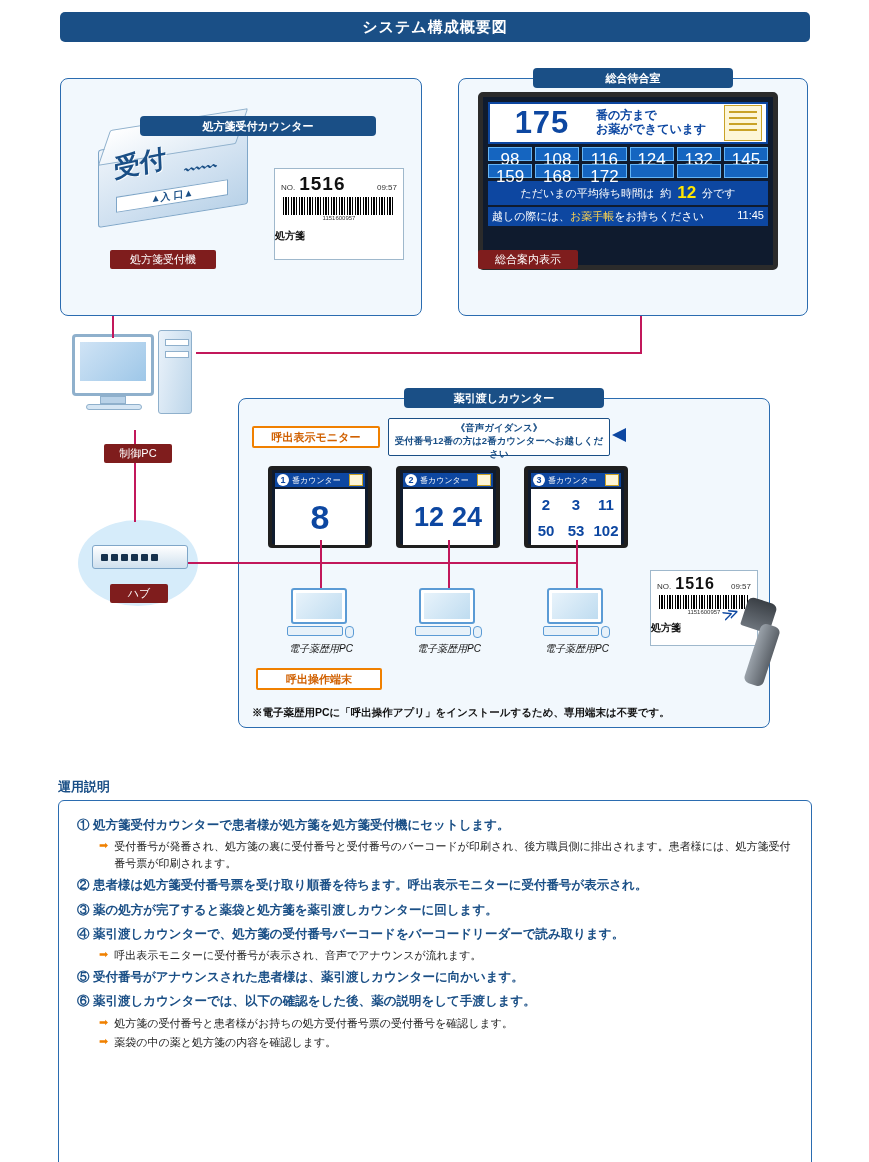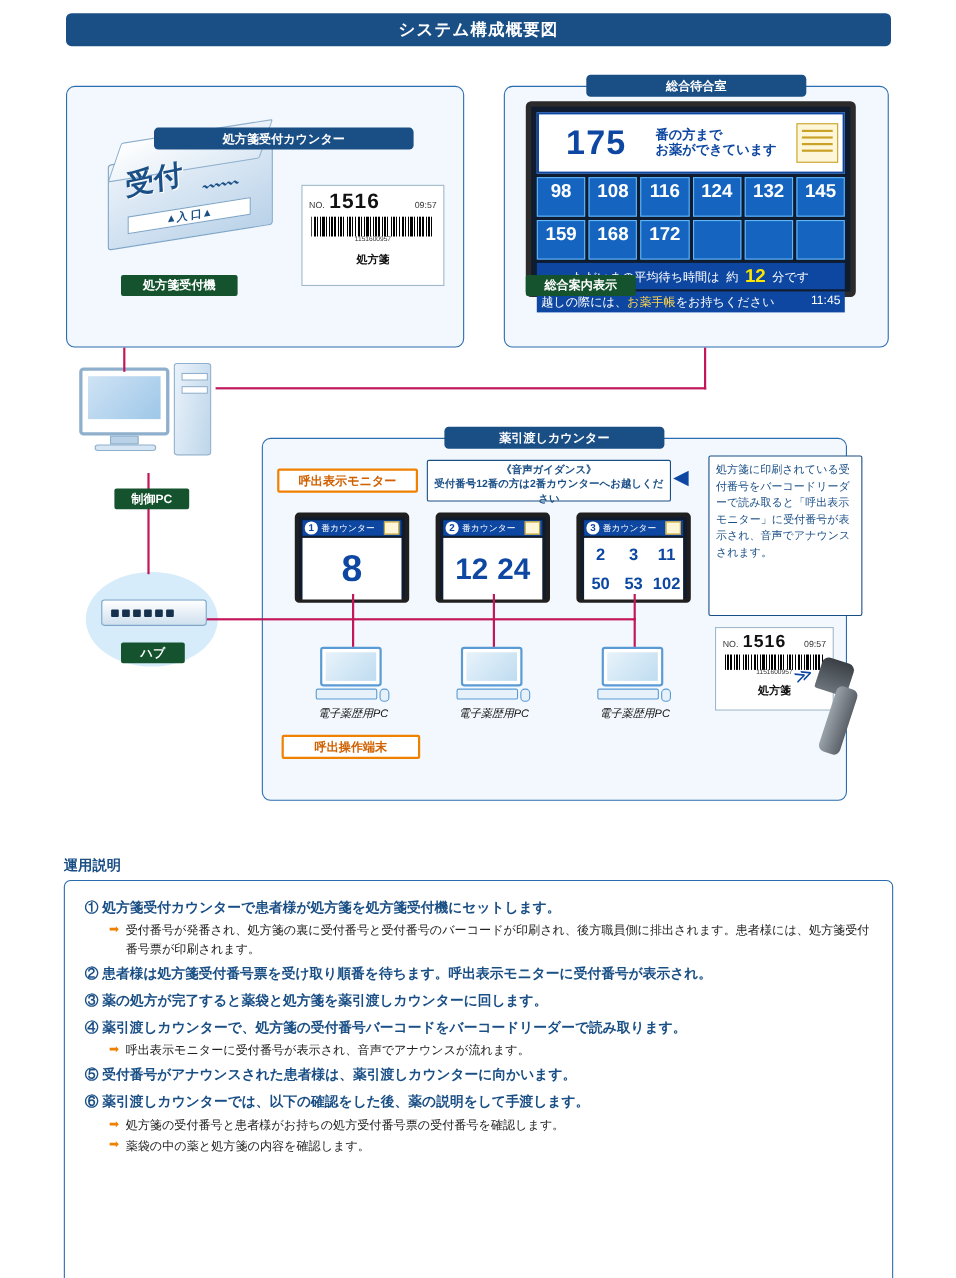--- a/index.html
+++ b/index.html
@@ -47,24 +47,24 @@
     font-weight: bold;
     border-radius: 4px;
     display: flex;
     align-items: center;
     justify-content: center;
     height: 20px;
     z-index: 5;
   }
   .orange-label {
     position: absolute;
-    background: #14532d;
+    background: #7f1d1d;
     color: #fff;
     font-size: 11px;
-    font-weight: bold;
+    font-weight: normal;
     display: flex;
     align-items: center;
     justify-content: center;
     height: 19px;
     border-radius: 2px;
     z-index: 6;
   }
   .orange-outline {
     position: absolute;
     border: 2px solid #f08000;
@@ -157,21 +157,21 @@
   .slip-time { font-size: 8px; color: #333; margin-left: auto; }
   .barcode {
     height: 18px;
     margin: 2px 8px 0 8px;
     background: repeating-linear-gradient(90deg,
       #000 0px, #000 1px, #fff 1px, #fff 2px,
       #000 2px, #000 4px, #fff 4px, #fff 5px,
       #000 5px, #000 6px, #fff 6px, #fff 8px);
   }
   .barcode-num { text-align: center; font-size: 6px; color: #333; }
-  .slip-foot { text-align: center; font-size: 10px; font-weight: bold; color: #111; margin-top: 8px; }
+  .slip-foot { font-size: 10px; font-weight: bold; color: #111; margin-top: 8px; }
 
   .counter-note {
     position: absolute;
     left: 272px; top: 100px;
     width: 150px;
     font-size: 14px;
     font-weight: bold;
     color: #1a4f86;
     line-height: 1.45;
   }
@@ -183,21 +183,21 @@
     width: 300px; height: 178px;
     background: #0f1b2e;
     border: 5px solid #2b2b2b;
     border-radius: 5px;
     padding: 5px;
   }
   .mon-top {
     display: flex;
     background: #ffffff;
     border: 2px solid #0d47a1;
-    height: 56px;
+    height: 42px;
     align-items: center;
   }
   .mon-bignum {
     width: 104px;
     text-align: center;
     font-size: 31px;
     font-weight: bold;
     color: #0d47a1;
     letter-spacing: 1px;
   }
@@ -234,24 +234,24 @@
     display: grid;
     grid-template-columns: repeat(6, 1fr);
     gap: 3px;
     margin-top: 3px;
   }
   .num-cell {
     background: #1565c0;
     border: 1px solid #64b5f6;
     color: #ffffff;
     font-size: 17px;
-    font-weight: bold;
+    font-weight: normal;
     text-align: center;
     padding: 1px 0;
-    height: 36px;
+    height: 14px;
     line-height: 22px;
   }
   .num-cell.empty { color: transparent; }
   .mon-wait {
     display: flex;
     align-items: center;
     justify-content: center;
     gap: 6px;
     background: #0d47a1;
     color: #ffffff;
@@ -589,21 +589,20 @@
   <div class="panel-tab" style="left:404px; top:388px; width:200px;">薬引渡しカウンター</div>
 
   <div class="orange-outline" style="left:252px; top:426px; width:128px;">呼出表示モニター</div>
 
   <div class="guide-box">
     <div>《音声ガイダンス》</div>
     <div>受付番号12番の方は2番カウンターへお越しください</div>
   </div>
   <div class="arrow-left"></div>
 
-  <div class="note-box">処方箋に印刷されている受付番号をバーコードリーダーで読み取ると「呼出表示モニター」に受付番号が表示され、音声でアナウンスされます。</div>
 
   <div class="disp" style="left:268px; top:466px;">
     <div class="disp-head">
       <span class="circ">1</span>
       <span>番カウンター</span>
       <span class="ic"></span>
     </div>
     <div class="disp-body one">
       <span>8</span>
     </div>
@@ -667,20 +666,21 @@
     <div class="barcode" style="height:14px;"></div>
     <div class="barcode-num">1151600957</div>
     <div class="slip-foot" style="margin-top:6px;">処方箋</div>
   </div>
   <div class="scanner">
     <div class="scanner-beam">≫</div>
     <div class="scanner-head"></div>
     <div class="scanner-grip"></div>
   </div>
 
+  <div class="footnote">※電子薬歴用PCに「呼出操作アプリ」をインストールするため、専用端末は不要です。</div>
 
   <div class="section-title">運用説明</div>
   <div class="ops-box">
 
     <div class="op-item">
       <div class="op-head">
         <span>①</span>
         <span>処方箋受付カウンターで患者様が処方箋を処方箋受付機にセットします。</span>
       </div>
       <div class="op-sub">

